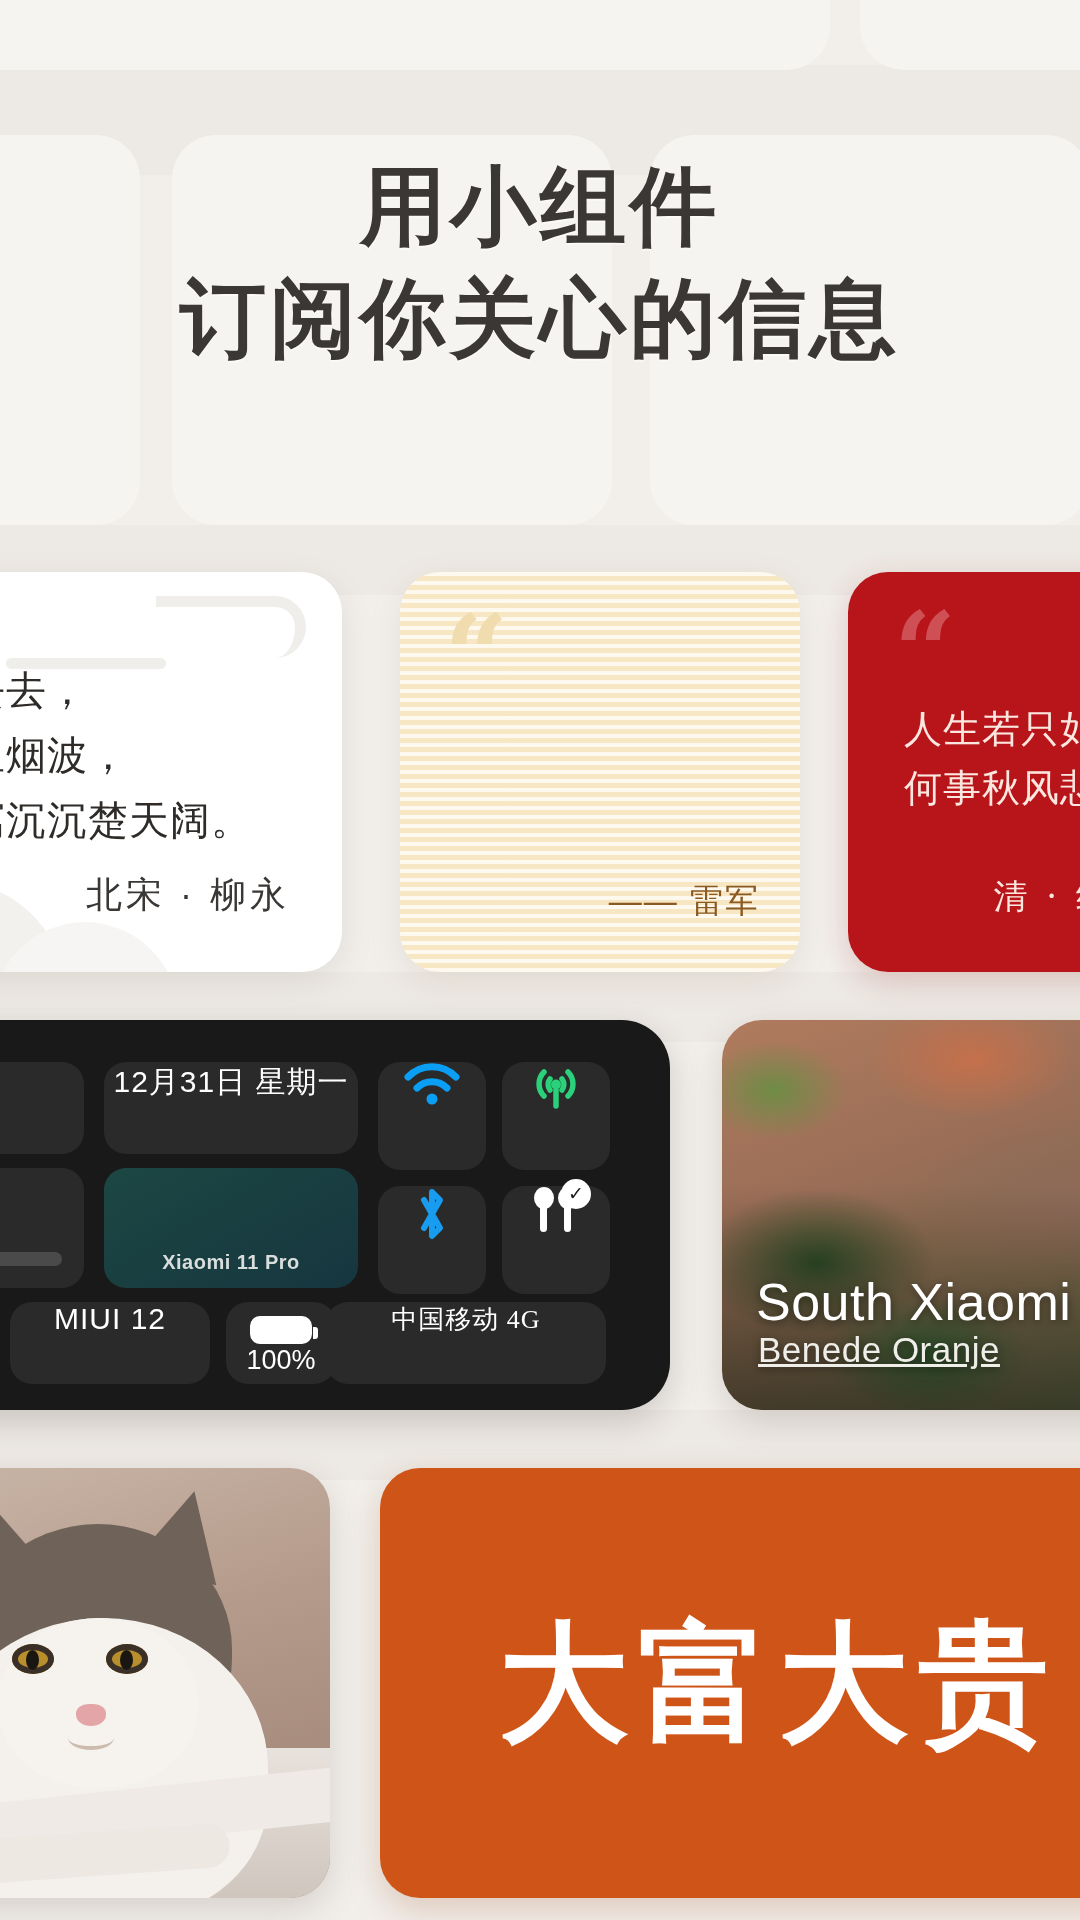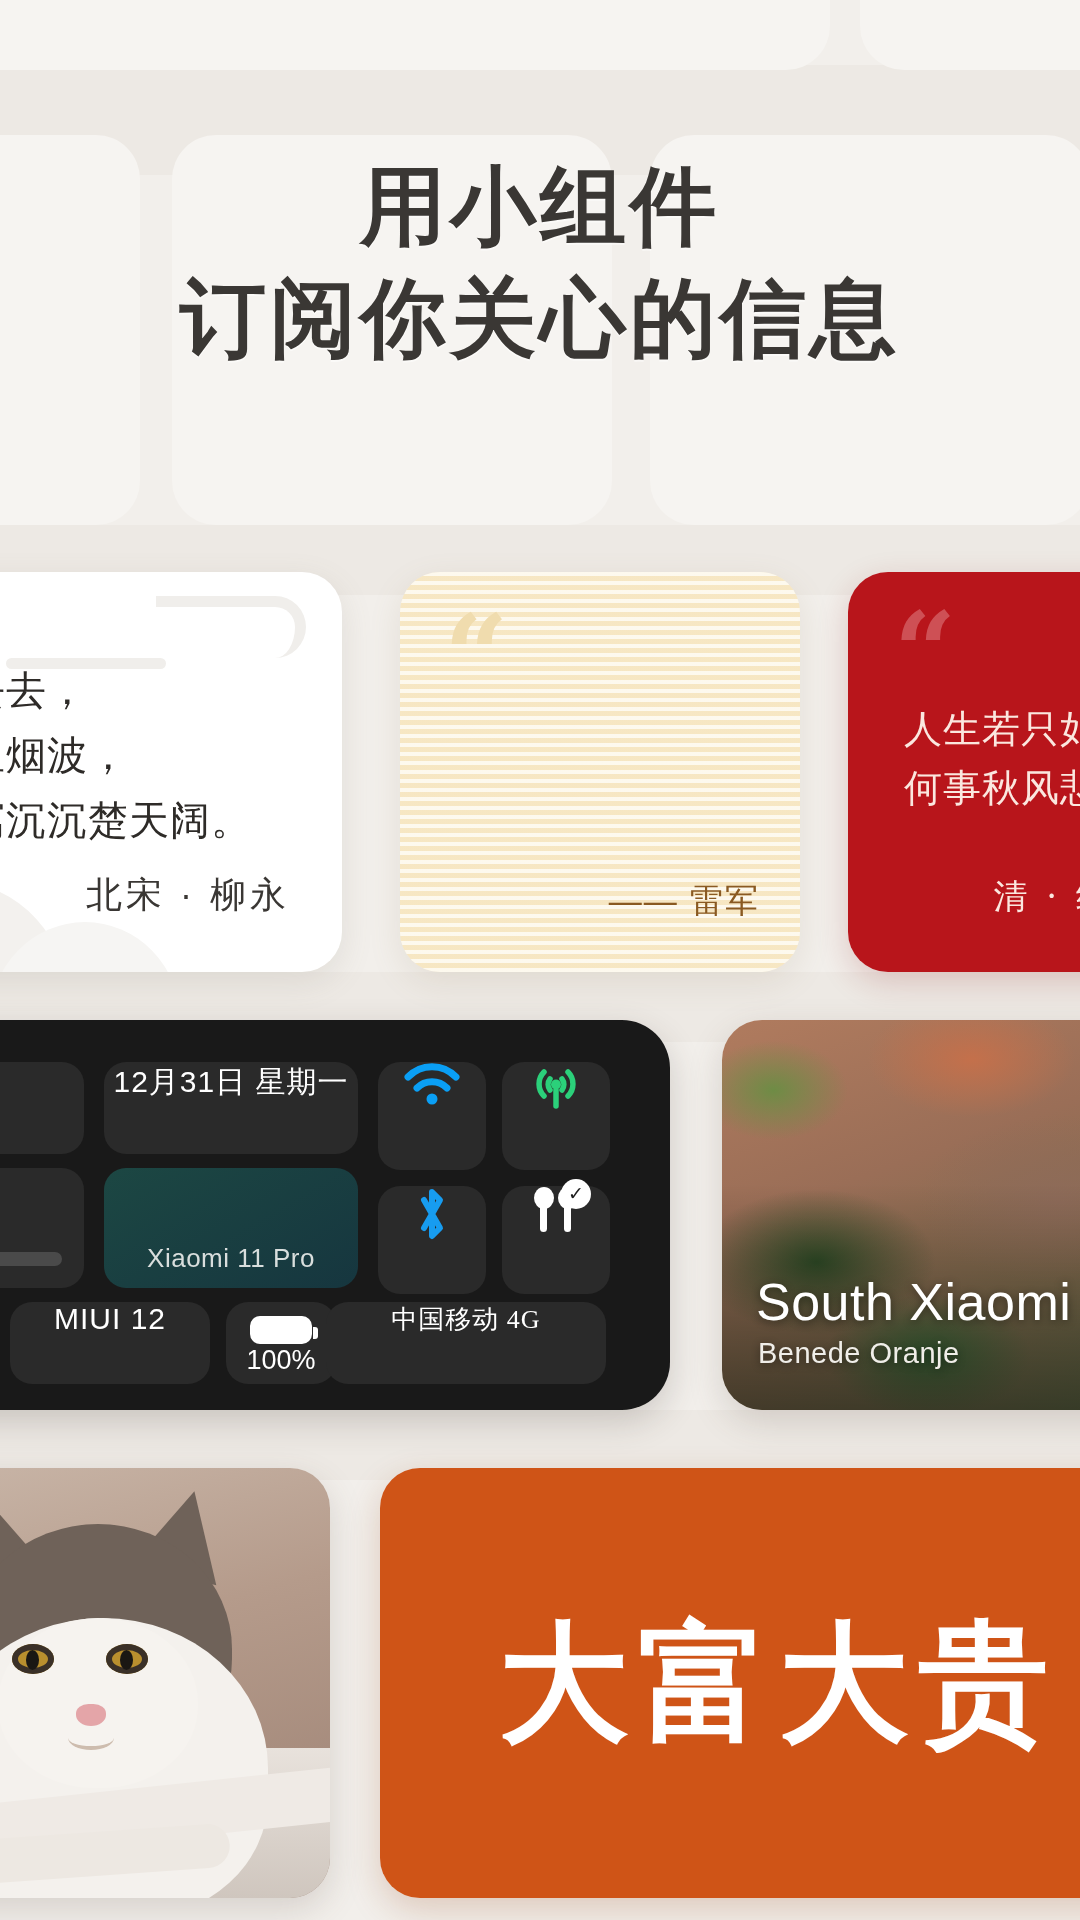--- a/index.html
+++ b/index.html
@@ -137,21 +137,21 @@
   .chip-row { position:absolute; left:0; right:0; top:16px; display:flex; align-items:center; justify-content:center; gap:14px; }
   .sd-logo { width:44px; height:44px; border-radius:50%; background:#E6252B; position:relative; flex:none; }
   .sd-logo:before{
     content:""; position:absolute; left:13px; top:8px; width:18px; height:28px;
     border:6px solid #fff; border-radius:50%/55% 55% 45% 45%;
     border-left-color:transparent; transform:rotate(32deg);
   }
   .chip-name { color:#fff; font-size:36px; font-weight:700; letter-spacing:1px; }
   .chip-sub {
     position:absolute; left:0; right:0; bottom:14px; text-align:center;
-    color:#D9DEDD; font-size:26px; letter-spacing:.5px;
+    color:#D9DEDD; font-size:20px; letter-spacing:.5px;font-weight:bold;
   }
   .batt-glyph {
     position:absolute; left:50%; top:14px; transform:translateX(-50%);
     width:62px; height:28px; border:3px solid #fff; border-radius:10px; background:#fff;
   }
   .batt-glyph:after{
     content:""; position:absolute; right:-9px; top:8px; width:5px; height:12px;
     background:#fff; border-radius:0 3px 3px 0;
   }
   .batt-pct { position:absolute; left:0; right:0; bottom:8px; text-align:center; color:#fff; font-size:27px; }
@@ -178,22 +178,23 @@
     content:""; position:absolute; inset:0;
     background:linear-gradient(180deg, rgba(0,0,0,0) 42%, rgba(0,0,0,.45) 100%);
   }
   .map-name {
     position:absolute; left:34px; bottom:78px; z-index:2;
     color:#fff; font-size:52px; font-weight:400; letter-spacing:.5px;
     text-shadow:0 2px 8px rgba(0,0,0,.45);
   }
   .map-sub {
     position:absolute; left:36px; bottom:40px; z-index:2;
-    color:#F0EEE9; font-size:29px; letter-spacing:.5px;
+    color:#F0EEE9; font-size:35px; letter-spacing:.5px;
     text-shadow:0 2px 8px rgba(0,0,0,.45);
+    text-decoration:underline;
   }
 
   
   .cat-card {
     left:-100px; top:1468px; width:430px; height:430px;
     border-radius:40px; overflow:hidden;
     box-shadow:0 12px 34px rgba(90,70,60,.18);
     background:linear-gradient(165deg,#C9B6A8 0%,#B59B8B 40%,#9C8173 100%);
   }
   .cat { position:absolute; inset:0; }

